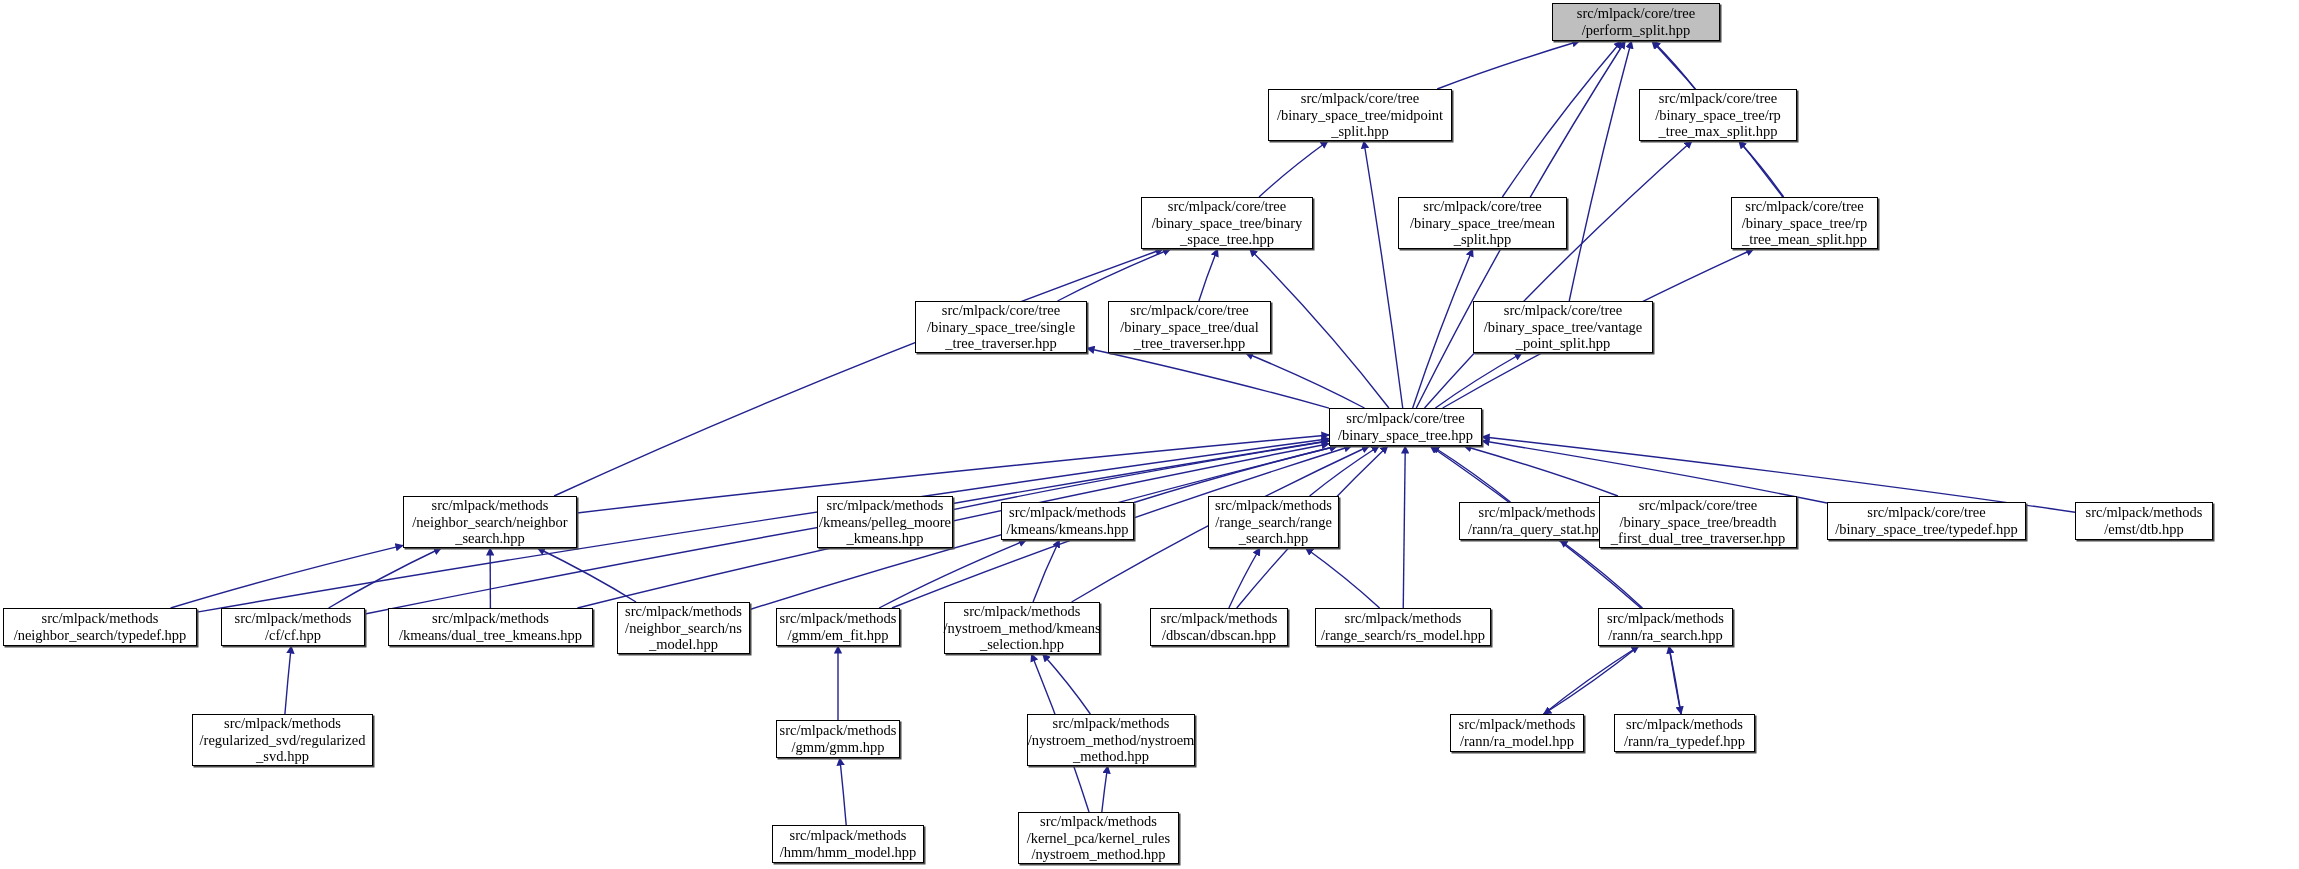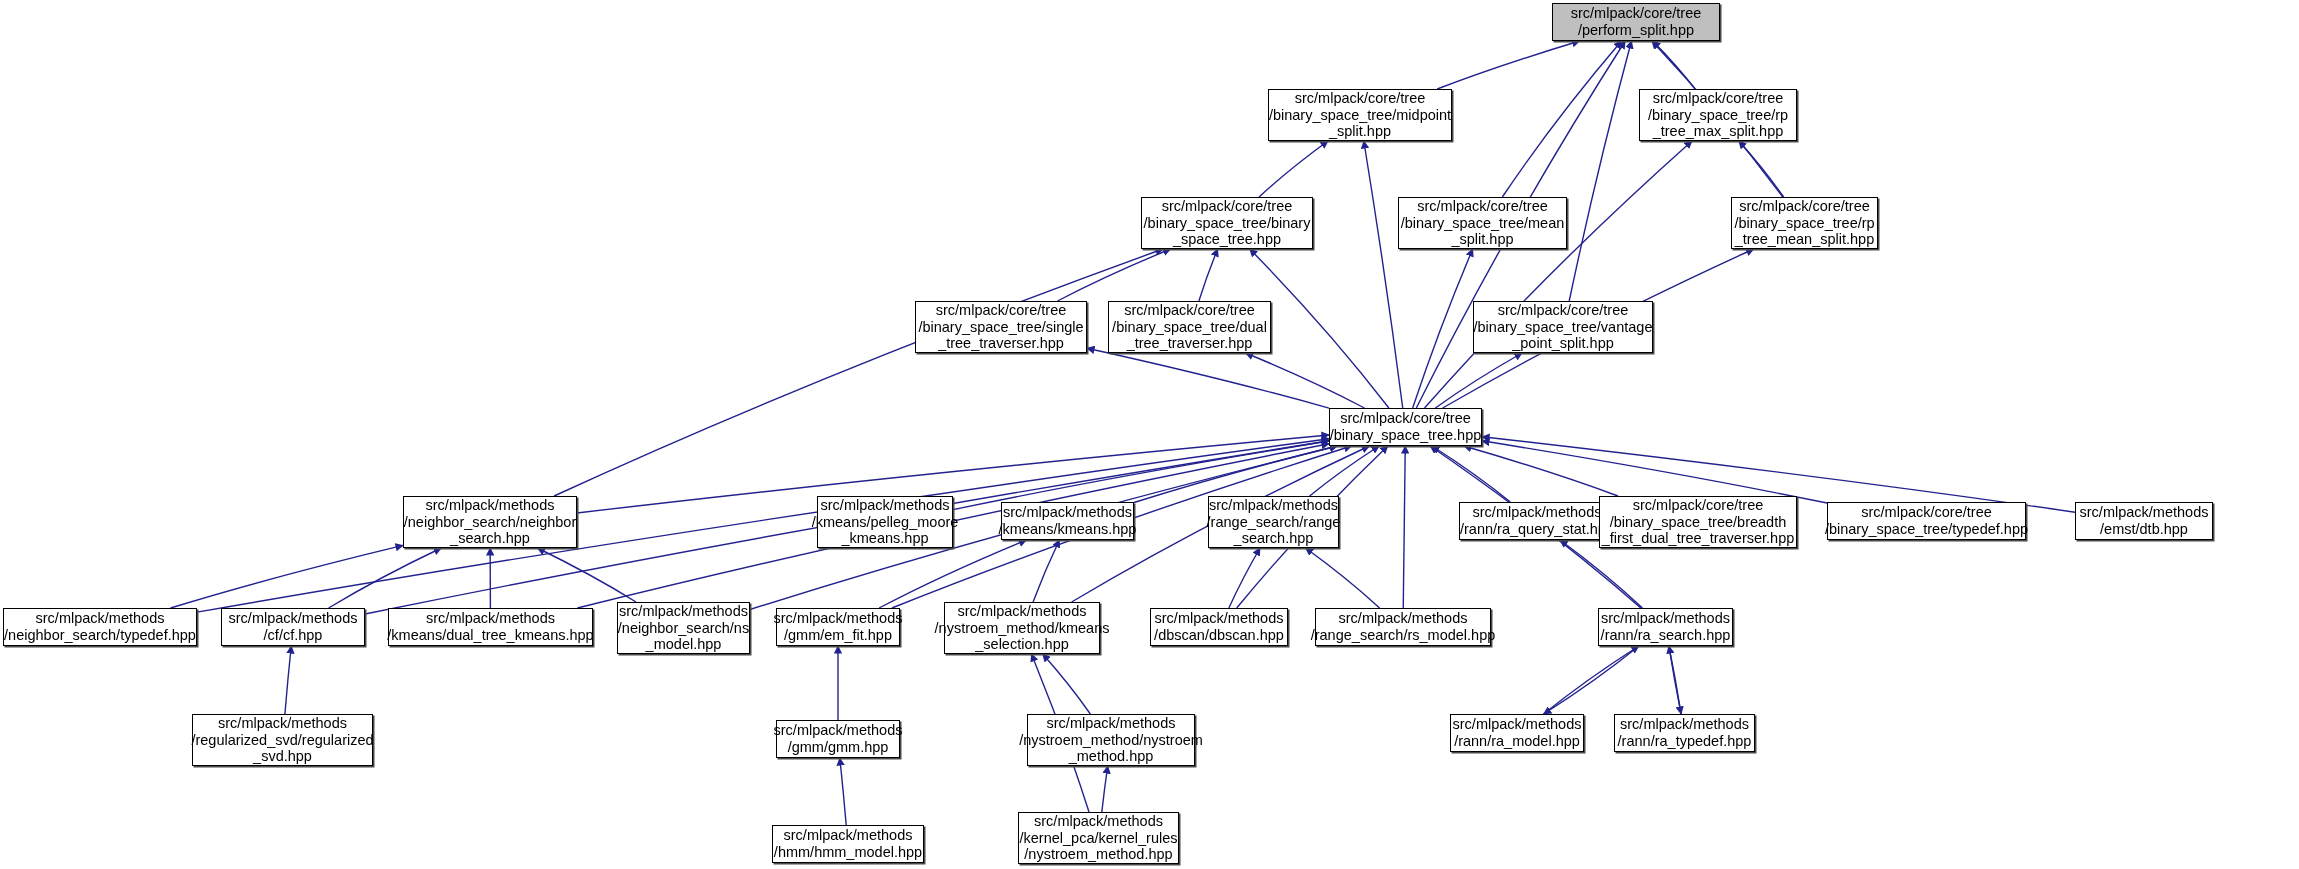--- a/index.html
+++ b/index.html
@@ -6,21 +6,21 @@
   html, body {
     margin: 0;
     padding: 0;
     background: #ffffff;
   }
   #graph {
     position: relative;
     width: 2299px;
     height: 869px;
     background: #ffffff;
-    font-family: Liberation Sans, sans-serif;
+    font-family: Liberation Serif, serif;
     overflow: hidden;
   }
   #edge-layer {
     position: absolute;
     left: 0;
     top: 0;
     width: 2299px;
     height: 869px;
     pointer-events: none;
   }

